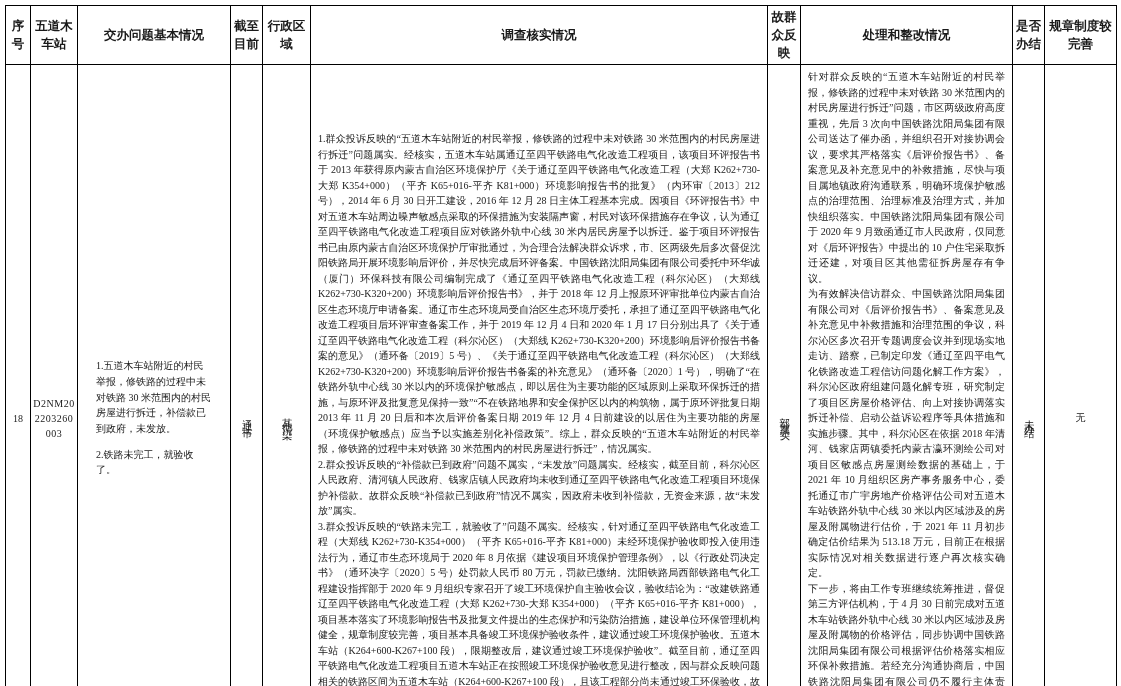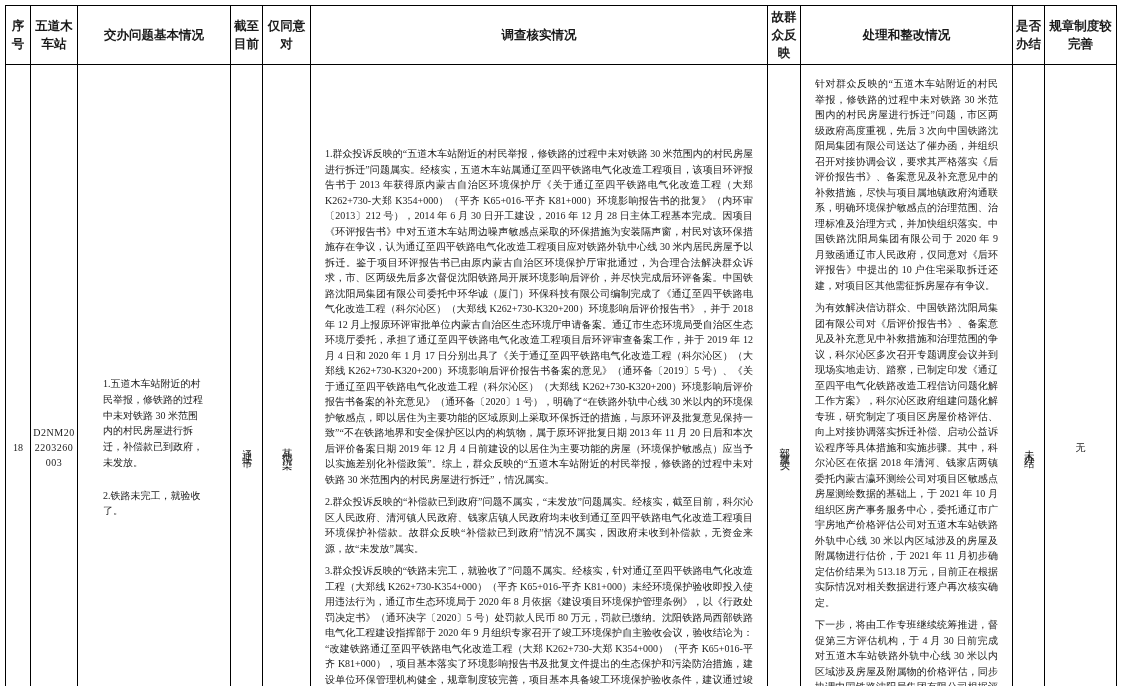--- a/index.html
+++ b/index.html
@@ -58,29 +58,29 @@
     line-height: 1;
     letter-spacing: 4px;
     font-size: 10.5px;
   }
   .text-cell {
     padding: 4px 7px;
     text-align: justify;
     line-height: 15.5px;
   }
   .text-cell p {
-    margin: 7px;
+    margin: 0;
   }
   .problem-cell {
     padding: 4px 8px;
     line-height: 15.7px;
     text-align: left;
   }
   .problem-cell p {
-    margin: 17px;
+    margin: 10px;
   }
 </style>
 </head>
 <body>
 
 <div class="page">
   <table class="ledger">
     <colgroup>
       <col style="width:25px">
       <col style="width:47px">
@@ -92,21 +92,21 @@
       <col style="width:212px">
       <col style="width:32px">
       <col style="width:72px">
     </colgroup>
     <thead>
       <tr>
         <th>序号</th>
         <th>五道木车站</th>
         <th>交办问题基本情况</th>
         <th>截至目前</th>
-        <th>仅同意对</th>
+        <th>行政区域</th>
         <th>调查核实情况</th>
         <th>故群众反映</th>
         <th>处理和整改情况</th>
         <th>是否办结</th>
         <th>规章制度较完善</th>
       </tr>
     </thead>
     <tbody>
       <tr>
         <td class="center">18</td>

